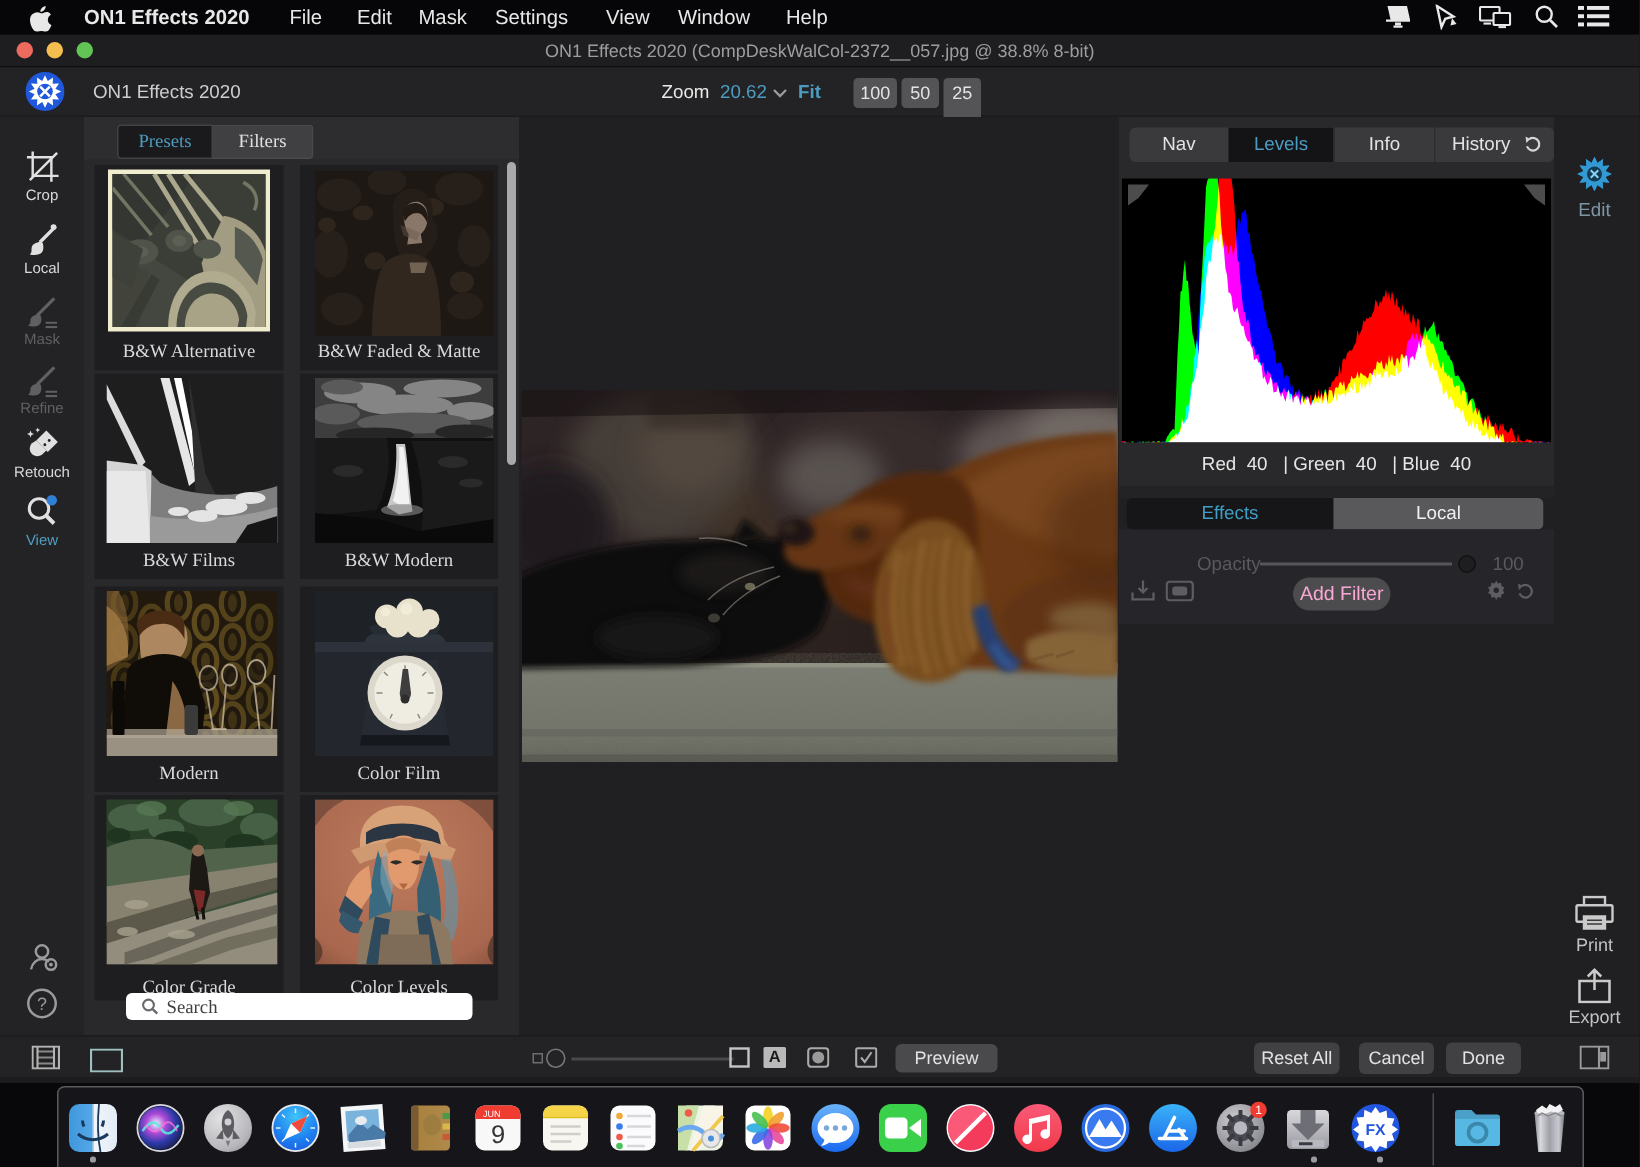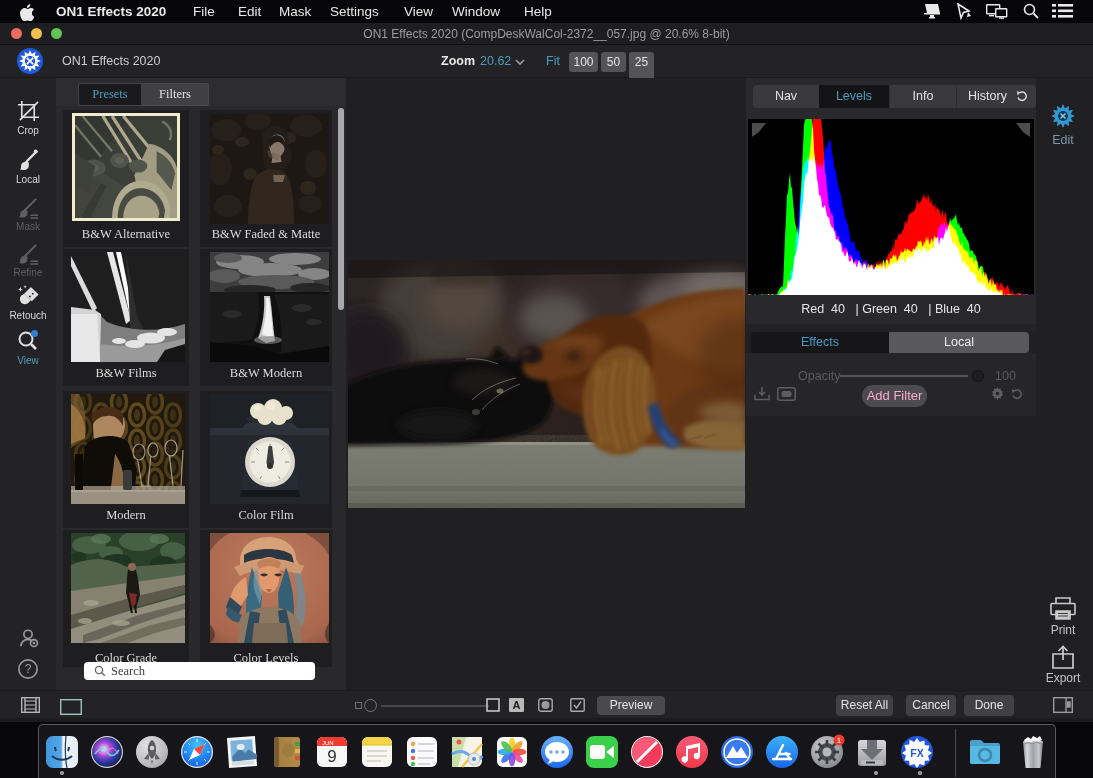--- a/index.html
+++ b/index.html
@@ -72,36 +72,36 @@
           <rect x="6" y="5.5" width="15" height="2.6"></rect>
           <rect x="0" y="11" width="4" height="2.6"></rect>
           <rect x="6" y="11" width="15" height="2.6"></rect>
         </g>
       </svg>
   </div>
   <div id="titlebar"></div>
   <div class="tl" style="left:11px;background:#ec6a5e;"></div>
   <div class="tl" style="left:31px;background:#f5bf4f;"></div>
   <div class="tl" style="left:51px;background:#61c454;"></div>
-  <div id="titletext">ON1 Effects 2020 (CompDeskWalCol-2372__057.jpg @ 20.6% 8-bit)</div>
+  <div id="titletext">ON1 Effects 2020 (CompDeskWalCol-2372__057.jpg @ 38.8% 8-bit)</div>
   <div id="app">
     <div id="toolbar">
       <svg class="abs" style="left:17px;top:3px" width="26" height="26" viewBox="0 0 26 26">
           <circle cx="13" cy="13" r="13" fill="#2058dc"></circle>
           <path fill="#fff" d="M13.0,2.2 L14.86,6.05 L18.4,3.65 L18.09,7.91 L22.35,7.6 L19.95,11.14 L23.8,13.0 L19.95,14.86 L22.35,18.4 L18.09,18.09 L18.4,22.35 L14.86,19.95 L13.0,23.8 L11.14,19.95 L7.6,22.35 L7.91,18.09 L3.65,18.4 L6.05,14.86 L2.2,13.0 L6.05,11.14 L3.65,7.6 L7.91,7.91 L7.6,3.65 L11.14,6.05 Z"></path>
           <circle cx="13" cy="13" r="5.2" fill="#2058dc"></circle>
           <path d="M9.8 16.2l6.4-6.4M9.8 9.8l6.4 6.4" stroke="#fff" stroke-width="1.7"></path>
         </svg>
       <span class="abs" style="left:62px;top:9px;color:#cdcdcf;font-size:12.5px">ON1 Effects 2020</span>
-      <span class="abs" style="left:441px;top:9px;color:#e8e8e8;font-size:12.5px;font-weight:bold">Zoom</span>
+      <span class="abs" style="left:441px;top:9px;color:#e8e8e8;font-size:12.5px;font-weight:normal">Zoom</span>
       <span class="abs" style="left:480px;top:9px;color:#4b9cc0;font-size:12.5px">20.62</span>
       <svg class="abs" style="left:515px;top:14px" width="10" height="7" viewBox="0 0 10 7">
           <path d="M1 1l4 4 4-4" stroke="#9a9a9a" stroke-width="1.6" fill="none"></path>
         </svg>
-      <span class="abs" style="left:546px;top:9px;color:#4b9cc0;font-size:12.5px;font-weight:normal">Fit</span>
+      <span class="abs" style="left:532px;top:9px;color:#4b9cc0;font-size:12.5px;font-weight:bold">Fit</span>
       <div class="btn" style="left:569px;top:7px;width:29px;height:20px;line-height:20px;background:#545456;border-radius:3px">100</div>
       <div class="btn" style="left:601px;top:7px;width:25px;height:20px;line-height:20px;background:#545456;border-radius:3px">50</div>
       <div class="btn" style="left:629px;top:7px;width:25px;height:36px;line-height:20px;background:#545456;border-radius:3px">25</div>
     </div>
     <div id="canvas"></div>
     <svg class="abs" style="left:348px;top:215px" width="397" height="248" viewBox="0 0 397 248">
       <defs>
         <filter id="b2" x="-60%" y="-60%" width="220%" height="220%">
             <feGaussianBlur stdDeviation="2"></feGaussianBlur>
           </filter>

